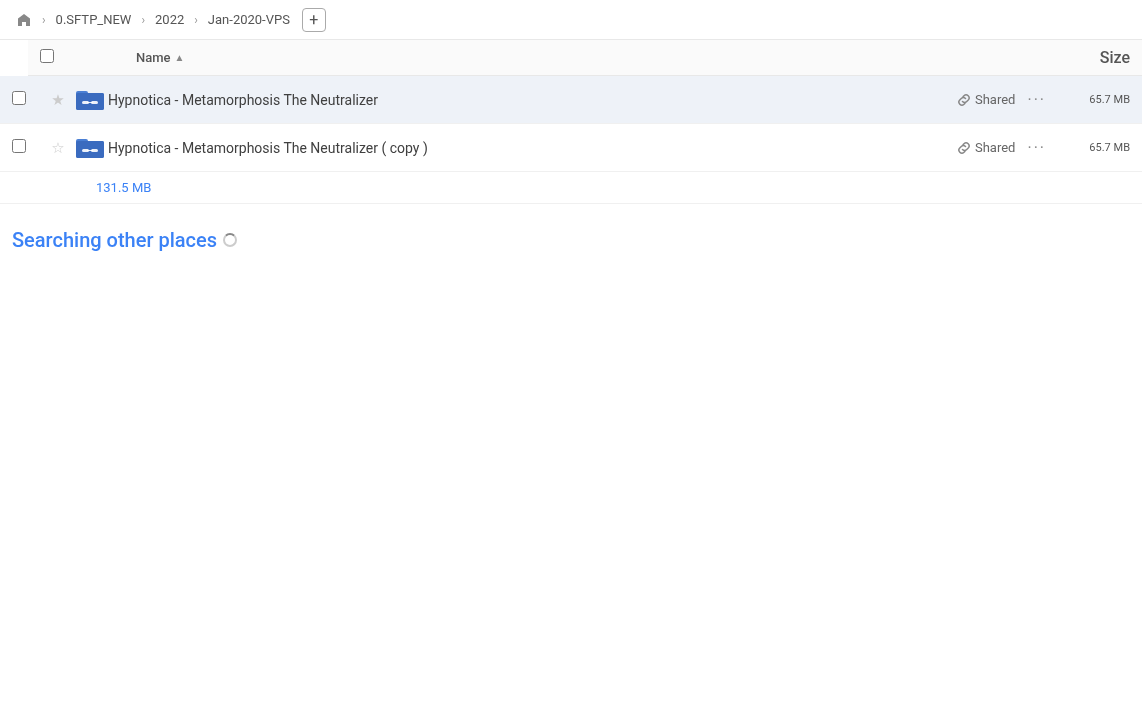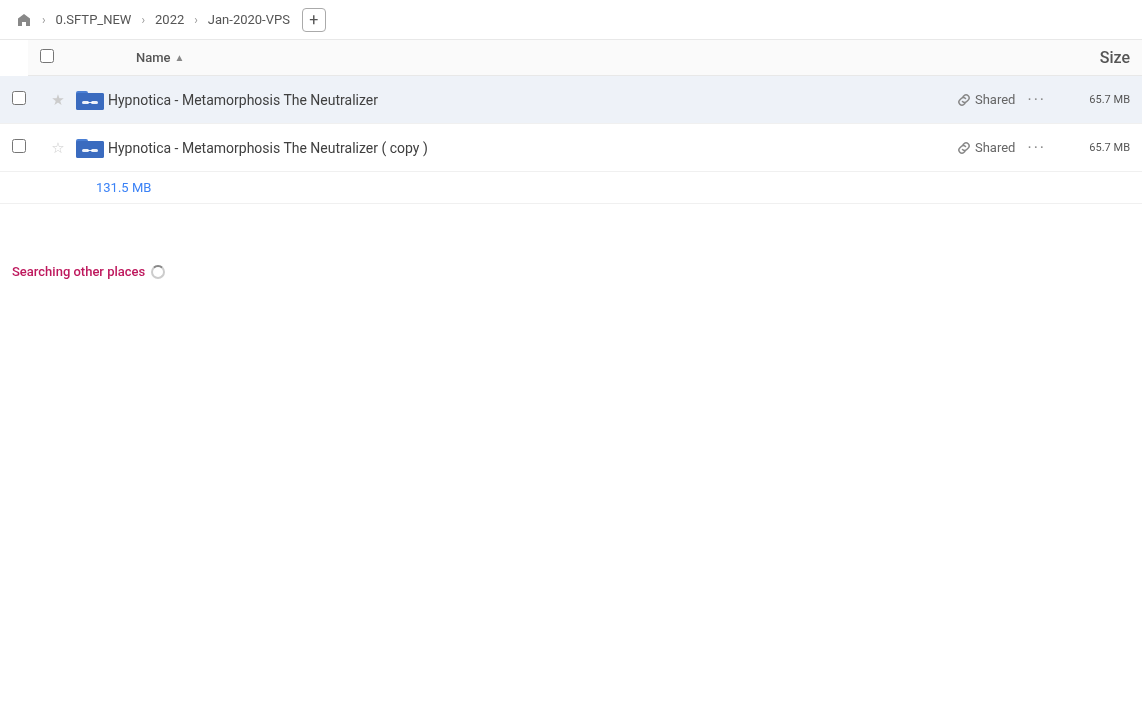--- a/index.html
+++ b/index.html
@@ -207,27 +207,26 @@
       width: 80px;
       text-align: left;
     }
 
     
     .searching-section {
       padding: 24px 12px 12px 12px;
     }
 
     .searching-title {
-      font-size: 13px;
-      color: #be185d;
+      font-size: 20px;
+      color: #3b82f6;
       font-weight: 500;
       display: flex;
       align-items: center;
       gap: 6px;
-      margin-top: 36px;
     }
 
     .searching-spinner {
       width: 14px;
       height: 14px;
       border: 2px solid #ccc;
       border-top-color: #888;
       border-radius: 50%;
       animation: spin 0.8s linear infinite;
       display: inline-block;

